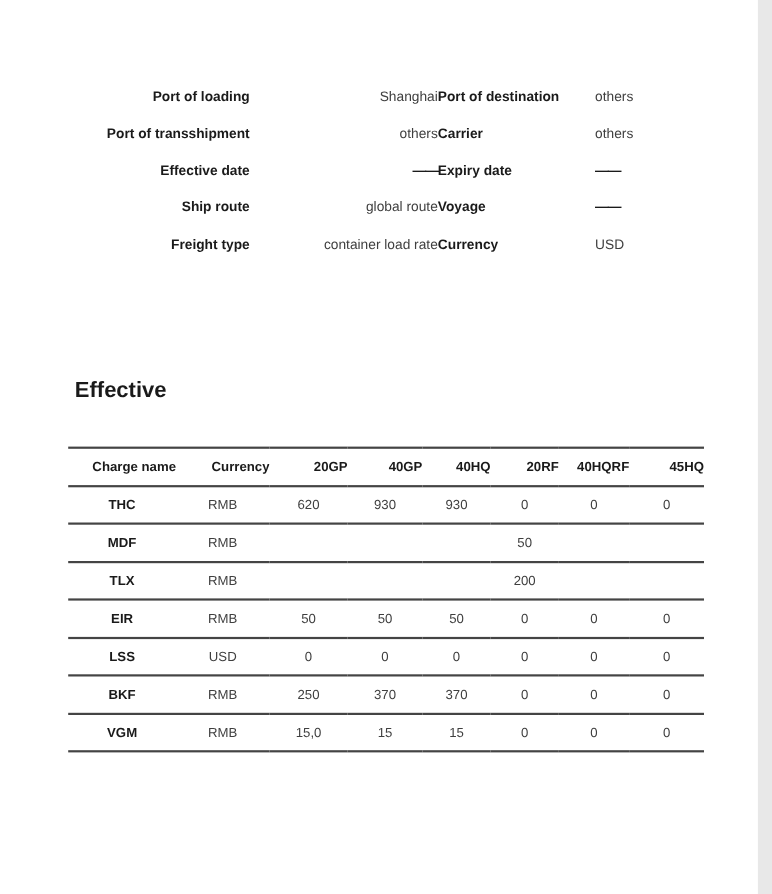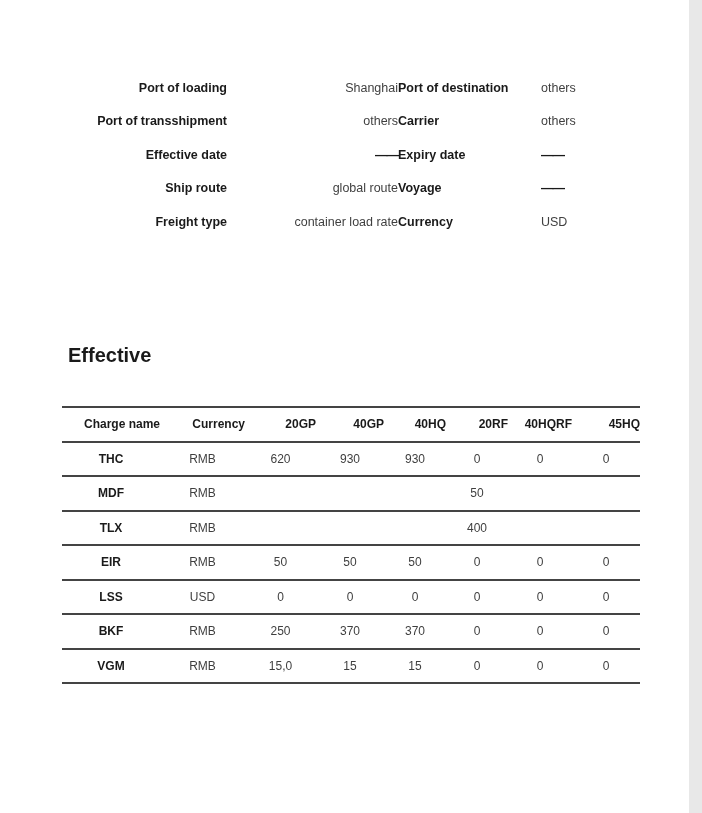--- a/index.html
+++ b/index.html
@@ -192,21 +192,21 @@
           <td></td>
         </tr>
 
 
         <tr>
           <td class="charge">TLX</td>
           <td>RMB</td>
           <td></td>
           <td></td>
           <td></td>
-          <td>400</td>
+          <td>200</td>
           <td></td>
           <td></td>
         </tr>
 
         <tr>
           <td class="charge">EIR</td>
           <td>RMB</td>
           <td>50</td>
           <td>50</td>
           <td>50</td>

